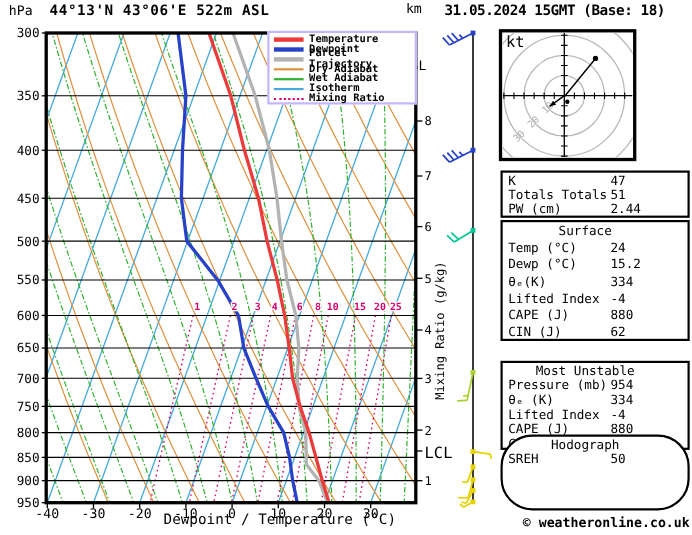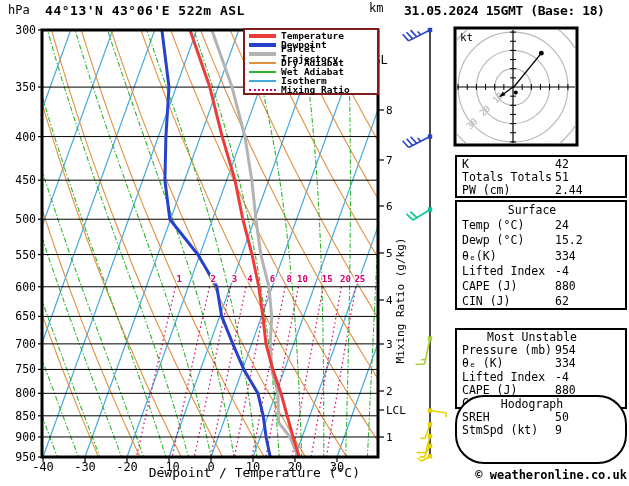--- a/index.html
+++ b/index.html
@@ -3,23 +3,23 @@
 <meta charset="utf-8">
 <style>
   html,body{margin:0;padding:0;background:#ffffff;}
   #stage{position:relative;width:629px;height:486px;background:#fff;overflow:hidden;
          font-family:"DejaVu Sans Mono","Liberation Mono",monospace;color:#000;}
   #chart{position:absolute;left:0;top:0;}
   .abs{position:absolute;white-space:nowrap;}
   .t-title{font-weight:bold;font-size:13px;letter-spacing:.5px;}
   .t-date{font-weight:bold;font-size:13px;letter-spacing:-.4px;}
   .t-unit{font-size:12px;}
-  .t-small{font-size:11px;}
+  .t-small{font-size:14px;}
   .t-axis{font-size:13px;}
-  #legend{position:absolute;left:243px;top:28px;width:136px;height:67px;border:2px solid #7f1d1d;
+  #legend{position:absolute;left:243px;top:28px;width:136px;height:67px;border:2px solid #c4b5fd;
           background:#fff;z-index:3;display:flex;flex-direction:column;justify-content:space-around;
           padding:1px 0 1px 4px;box-sizing:border-box;}
   .leg-row{display:flex;align-items:center;height:9px;}
   .leg-line{width:27px;margin-right:5px;flex:0 0 27px;}
   .leg-label{font-size:9.5px;font-weight:bold;line-height:1;}
   .panel-box{position:absolute;left:455px;width:172px;border:2px solid #000;background:#fff;
              box-sizing:border-box;padding:1px 0 0 5px;z-index:3;}
   .panel-head{text-align:center;font-size:11.5px;padding-right:23px;}
   .panel-row{position:relative;font-size:11.5px;}
   .panel-val{position:absolute;left:93px;top:0;}
@@ -346,21 +346,21 @@
         <span class="leg-label">Mixing Ratio</span>
       </div>
     </div>
 
   <div id="mixlabel" class="abs">Mixing Ratio (g/kg)</div>
   <div class="abs t-small" style="left:386px;top:404px;">LCL</div>
   <div class="abs t-small" style="left:460px;top:31px;">kt</div>
 
   <div id="panel">
       <div class="panel-box g0" style="top: 155px; height: 43px;">
-        <div class="panel-row"><span>K</span><span class="panel-val">42</span></div>
+        <div class="panel-row"><span>K</span><span class="panel-val">47</span></div>
         <div class="panel-row"><span>Totals Totals</span><span class="panel-val">51</span></div>
         <div class="panel-row"><span>PW (cm)</span><span class="panel-val">2.44</span></div>
       </div>
       <div class="panel-box g1" style="top: 200px; height: 110px;">
         <div class="panel-head">Surface</div>
         <div class="panel-row"><span>Temp (°C)</span><span class="panel-val">24</span></div>
         <div class="panel-row"><span>Dewp (°C)</span><span class="panel-val">15.2</span></div>
         <div class="panel-row"><span>θₑ(K)</span><span class="panel-val">334</span></div>
         <div class="panel-row"><span>Lifted Index</span><span class="panel-val">-4</span></div>
         <div class="panel-row"><span>CAPE (J)</span><span class="panel-val">880</span></div>
@@ -370,19 +370,18 @@
         <div class="panel-head">Most Unstable</div>
         <div class="panel-row"><span>Pressure (mb)</span><span class="panel-val">954</span></div>
         <div class="panel-row"><span>θₑ (K)</span><span class="panel-val">334</span></div>
         <div class="panel-row"><span>Lifted Index</span><span class="panel-val">-4</span></div>
         <div class="panel-row"><span>CAPE (J)</span><span class="panel-val">880</span></div>
         <div class="panel-row"><span>CIN (J)</span><span class="panel-val">62</span></div>
       </div>
       <div class="panel-box g3" style="top: 395px; height: 69px; border-radius: 29px;">
         <div class="panel-head">Hodograph</div>
         <div class="panel-row"><span>SREH</span><span class="panel-val">50</span></div>
-        <div class="panel-row"><span>StmSpd (kt)</span><span class="panel-val">9</span></div>
       </div>
     </div>
 
   <div class="abs t-axis" style="left:80px;top:465px;width:280px;text-align:right;">Dewpoint / Temperature (°C)</div>
   <div id="copyright" class="abs" style="left:429px;top:468px;width:198px;">© weatheronline.co.uk</div>
 </div>
 
 </body></html>

